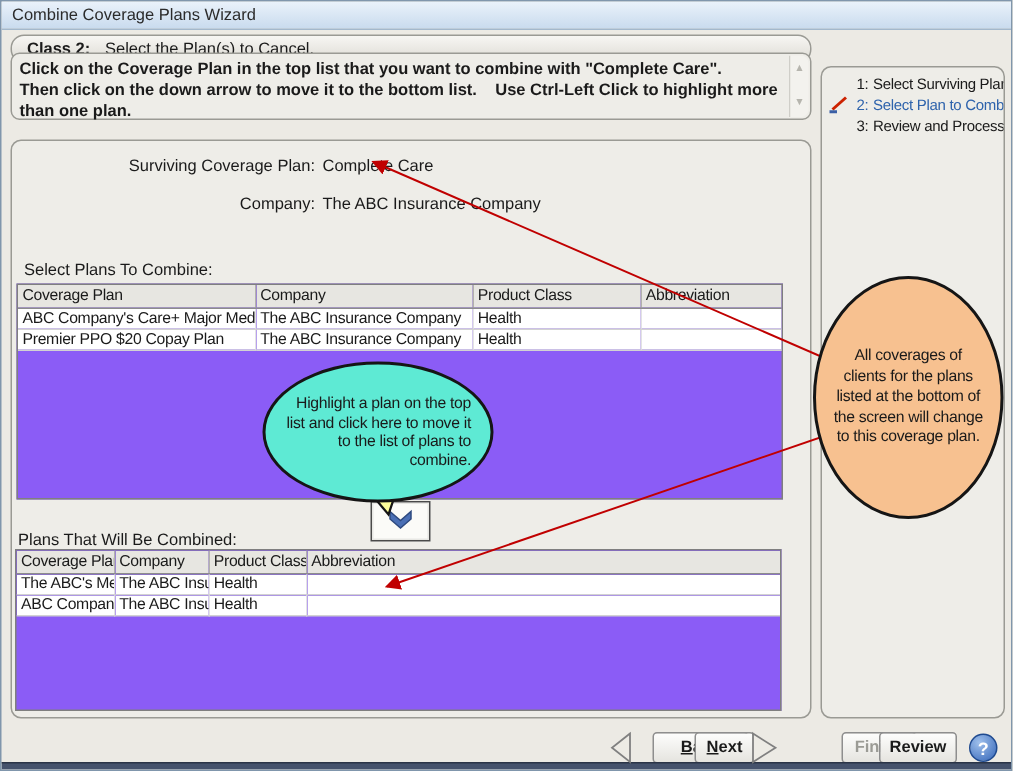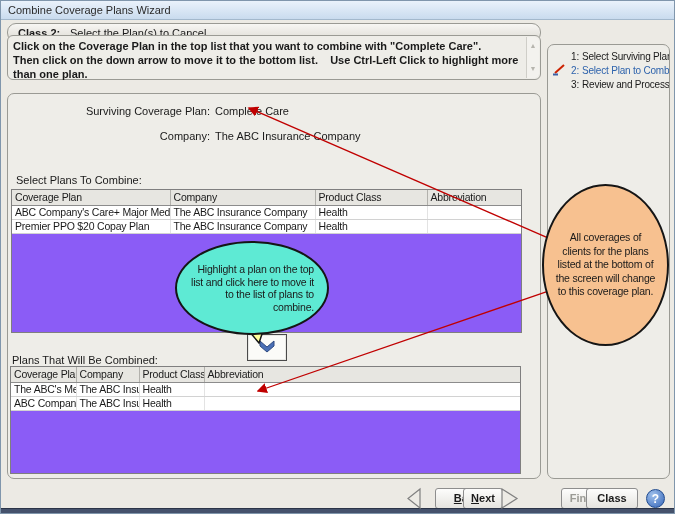--- a/index.html
+++ b/index.html
@@ -226,17 +226,17 @@
     <polygon points="242,323 266,318 258,342" fill="#FFFF9C" stroke="#151515" stroke-width="1.5"></polygon>
     <line x1="600" y1="260" x2="248" y2="107" stroke="#C00000" stroke-width="1.3" marker-end="url(#arr)"></line>
     <line x1="600" y1="272" x2="257" y2="390" stroke="#C00000" stroke-width="1.3" marker-end="url(#arr)"></line>
     <polygon points="419,488 407,497.5 419,507" fill="#EDEBE5" stroke="#808080" stroke-width="1.2"></polygon>
     <polygon points="501,488 516,497.5 501,507" fill="#EDEBE5" stroke="#808080" stroke-width="1.2"></polygon>
   </svg>
 
   <div class="btn btn-back"><u>B</u>ack</div>
   <div class="btn btn-next"><u>N</u>ext</div>
   <div class="btn btn-finish disabled">Finish</div>
-  <div class="btn btn-cancel">Class</div>
+  <div class="btn btn-cancel">Review</div>
   <div class="help-btn"><span>?</span></div>
 
   <div class="bottom-strip"></div>
 </div>
 
 </body></html>

